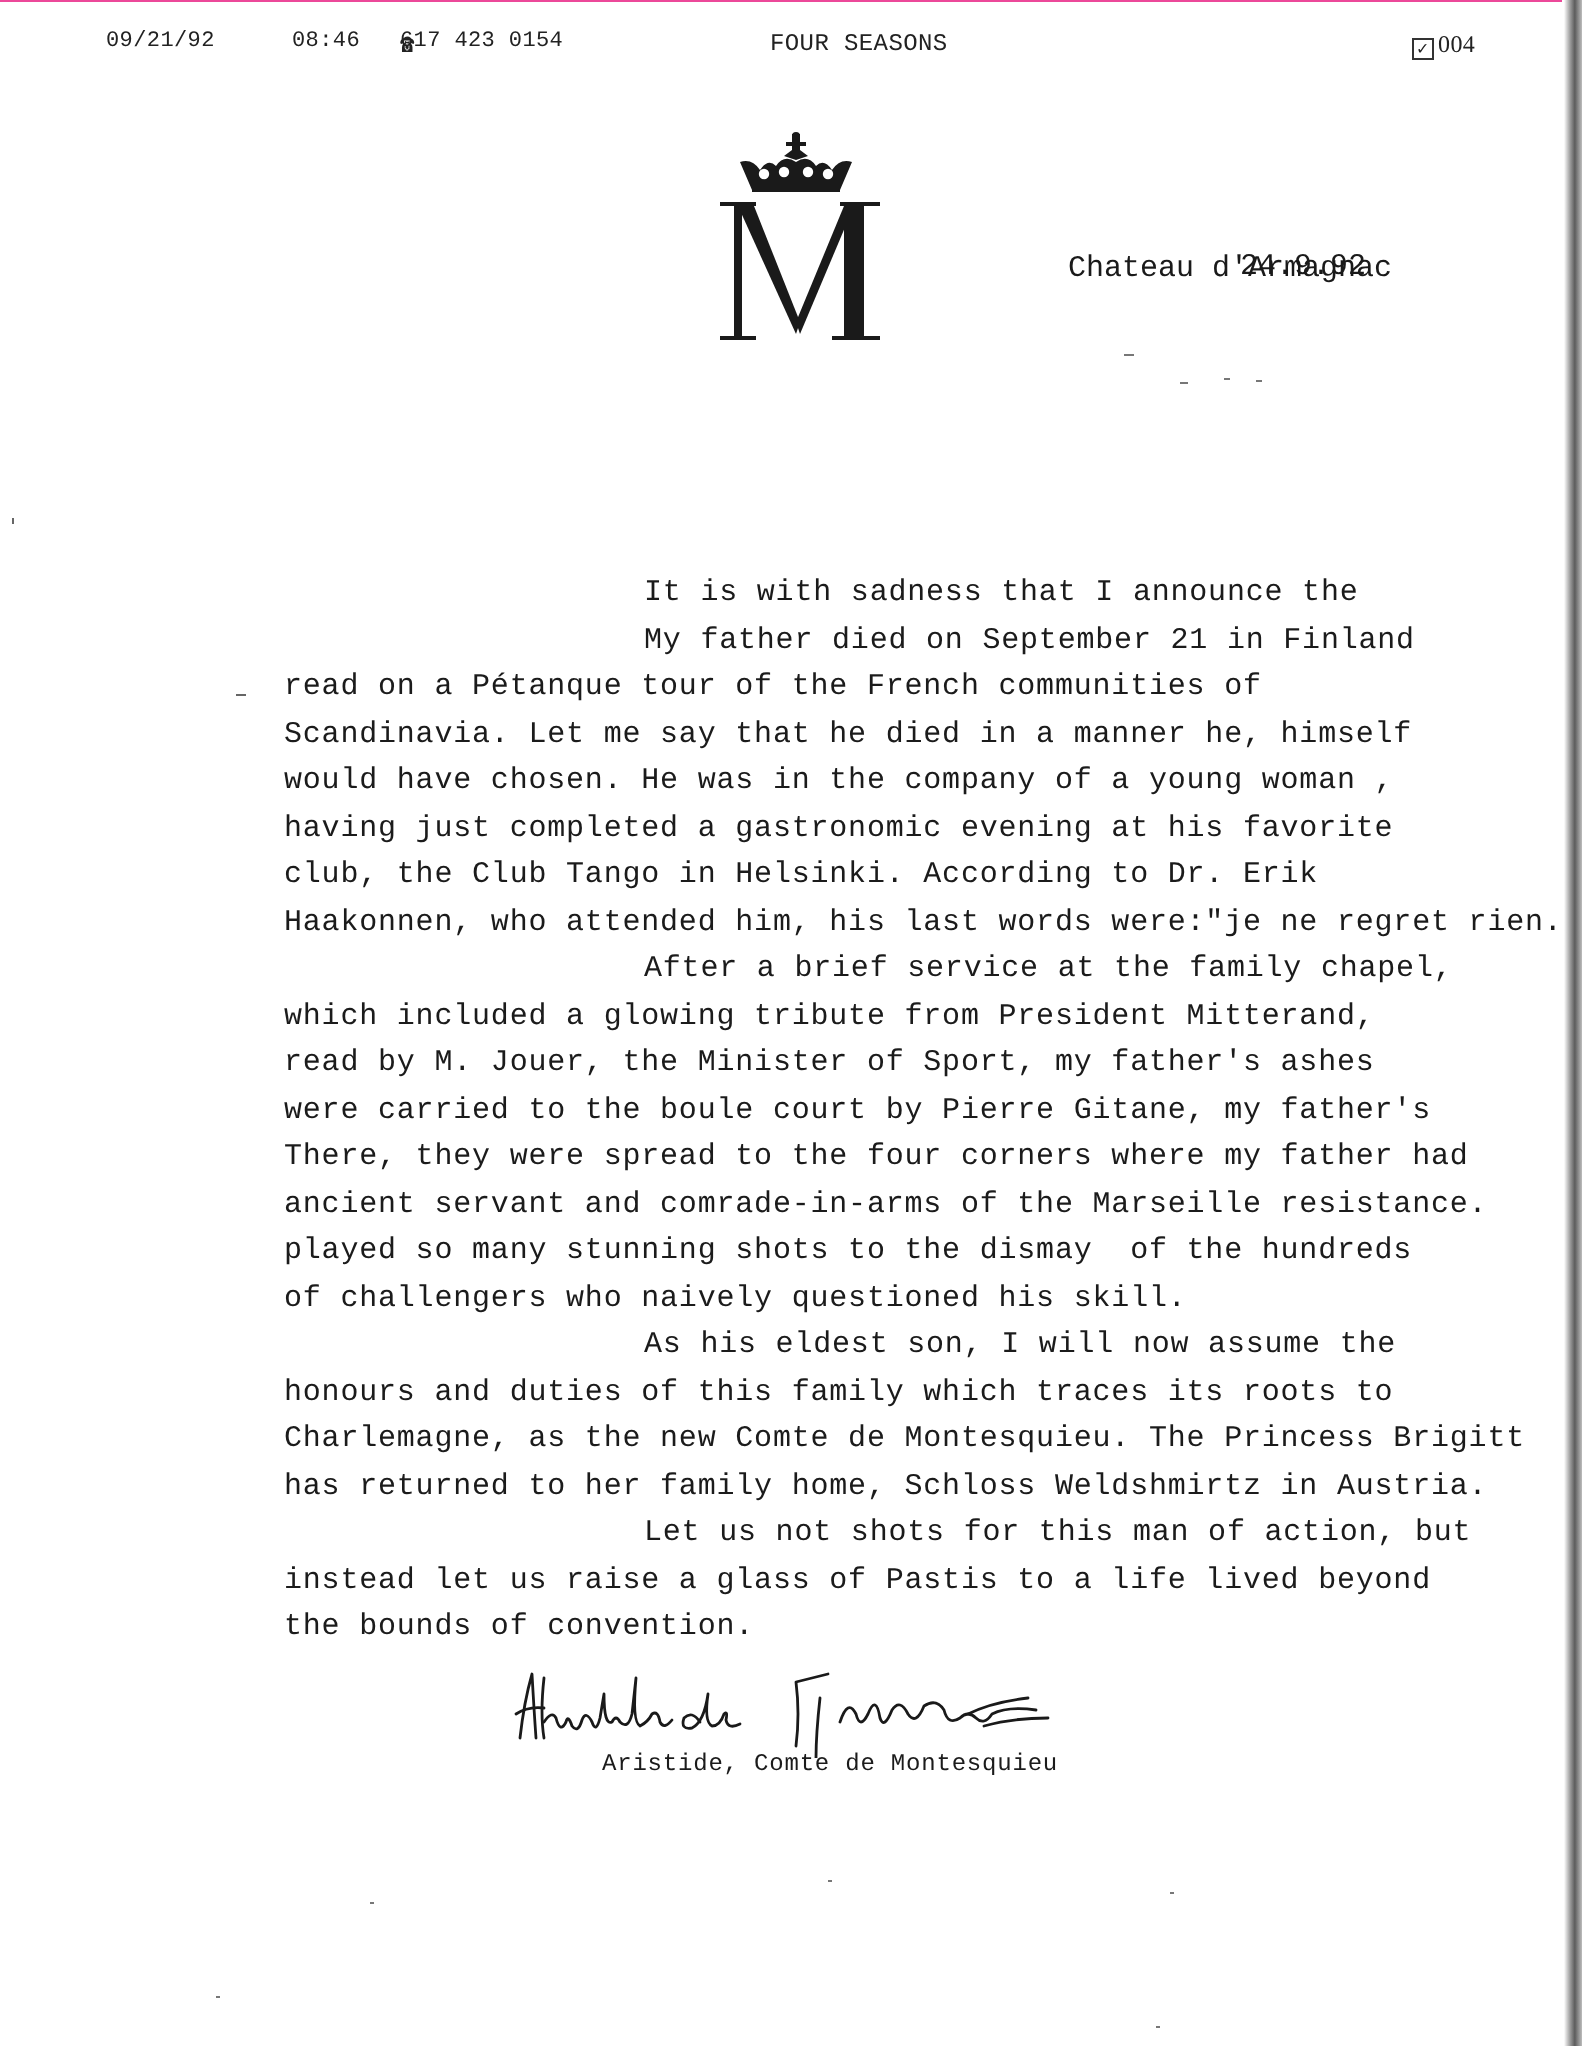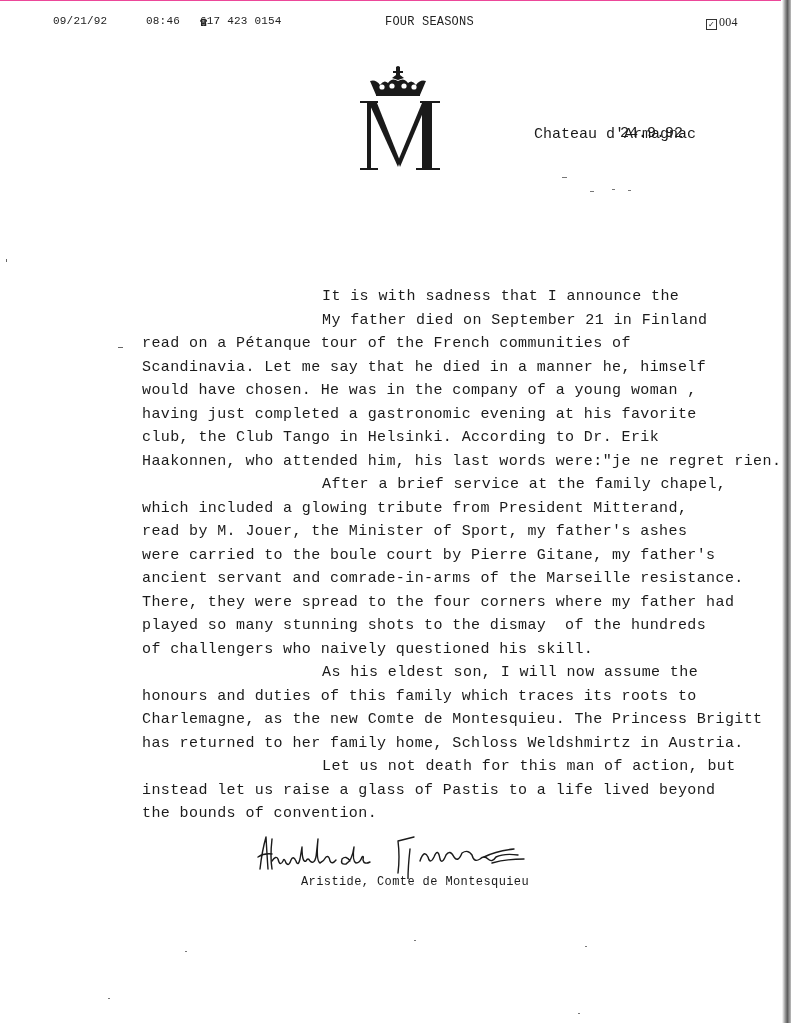--- a/index.html
+++ b/index.html
@@ -124,29 +124,29 @@
     <div class="line">read on a Pétanque tour of the French communities of</div>
     <div class="line">Scandinavia. Let me say that he died in a manner he, himself</div>
     <div class="line">would have chosen. He was in the company of a young woman ,</div>
     <div class="line">having just completed a gastronomic evening at his favorite</div>
     <div class="line">club, the Club Tango in Helsinki. According to Dr. Erik</div>
     <div class="line">Haakonnen, who attended him, his last words were:"je ne regret rien.</div>
     <div class="line indent">After a brief service at the family chapel,</div>
     <div class="line">which included a glowing tribute from President Mitterand,</div>
     <div class="line">read by M. Jouer, the Minister of Sport, my father's ashes</div>
     <div class="line">were carried to the boule court by Pierre Gitane, my father's</div>
+    <div class="line">There, they were spread to the four corners where my father had</div>
     <div class="line">ancient servant and comrade-in-arms of the Marseille resistance.</div>
-    <div class="line">There, they were spread to the four corners where my father had</div>
     <div class="line">played so many stunning shots to the dismay  of the hundreds</div>
     <div class="line">of challengers who naively questioned his skill.</div>
     <div class="line indent">As his eldest son, I will now assume the</div>
     <div class="line">honours and duties of this family which traces its roots to</div>
     <div class="line">Charlemagne, as the new Comte de Montesquieu. The Princess Brigitt</div>
     <div class="line">has returned to her family home, Schloss Weldshmirtz in Austria.</div>
-    <div class="line indent">Let us not death for this man of action, but</div>
+    <div class="line indent">Let us not shots for this man of action, but</div>
     <div class="line">instead let us raise a glass of Pastis to a life lived beyond</div>
     <div class="line">the bounds of convention.</div>
   </div>
 
   <div class="signature">
     <svg width="330" height="52" viewBox="0 0 330 52" fill="none" stroke="#1a1a1a" stroke-width="1.4" stroke-linecap="round" stroke-linejoin="round">
 
       <path d="M4 42 Q6 24 10 10 Q11 28 12 42"></path>
       <path d="M2 30 Q8 26 16 27"></path>
       <path d="M16 12 Q14 30 16 42"></path>

